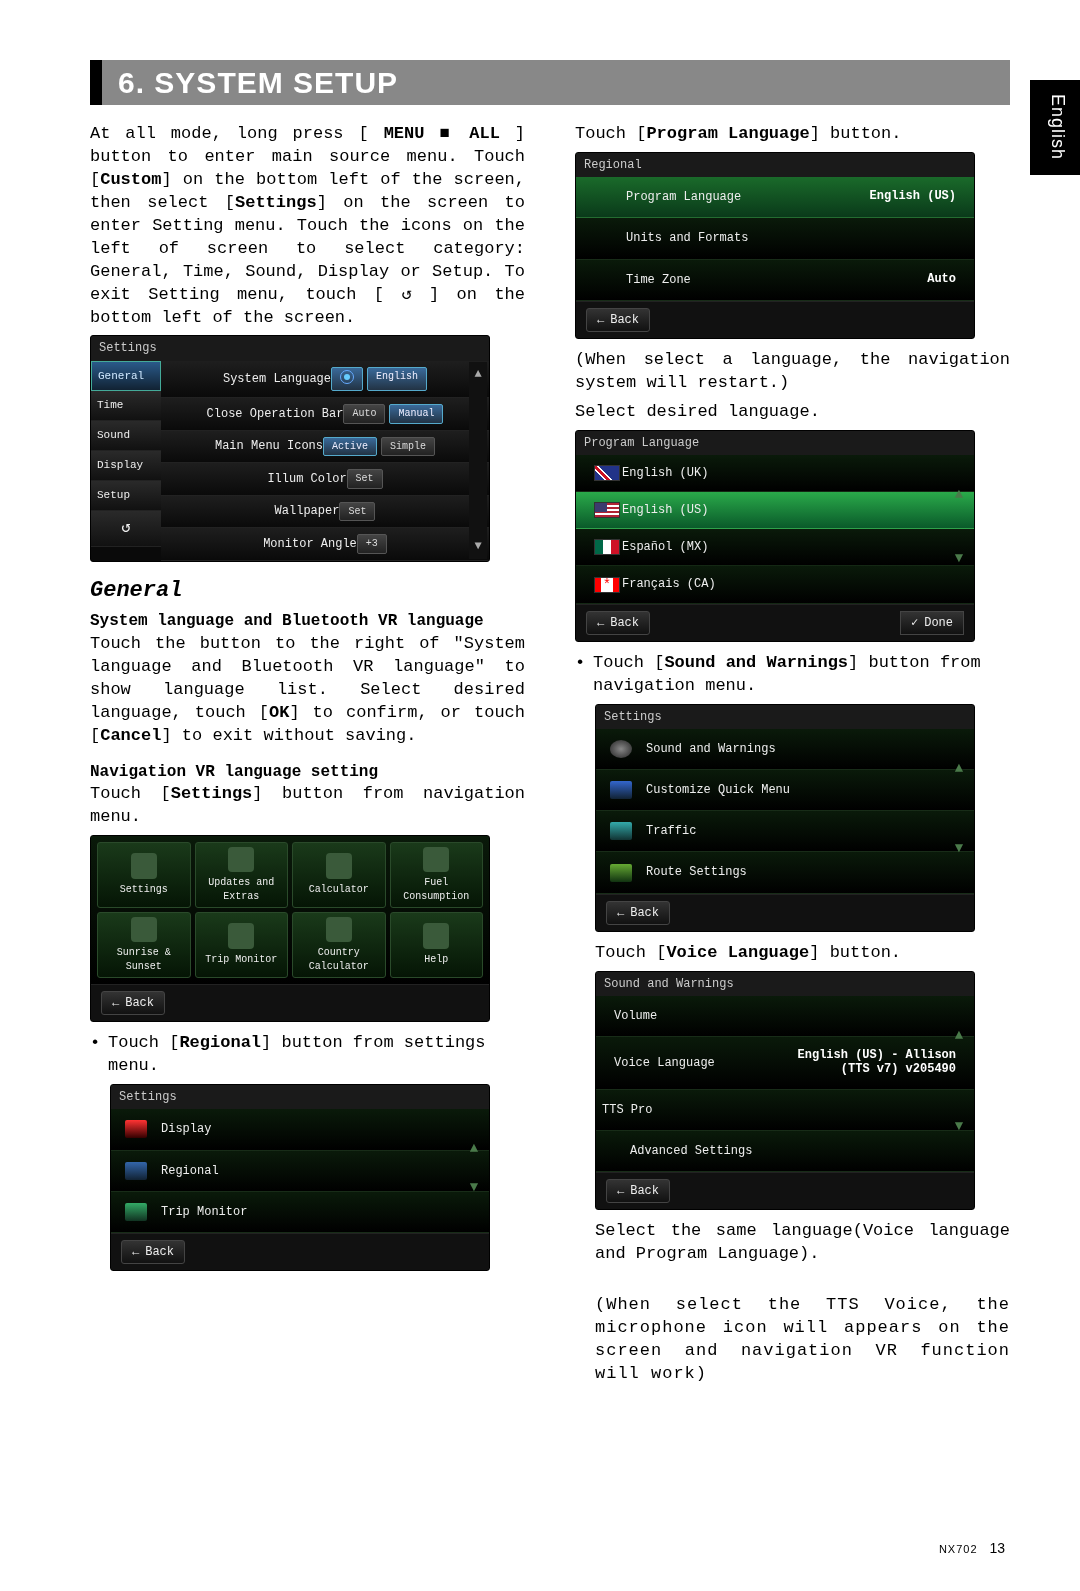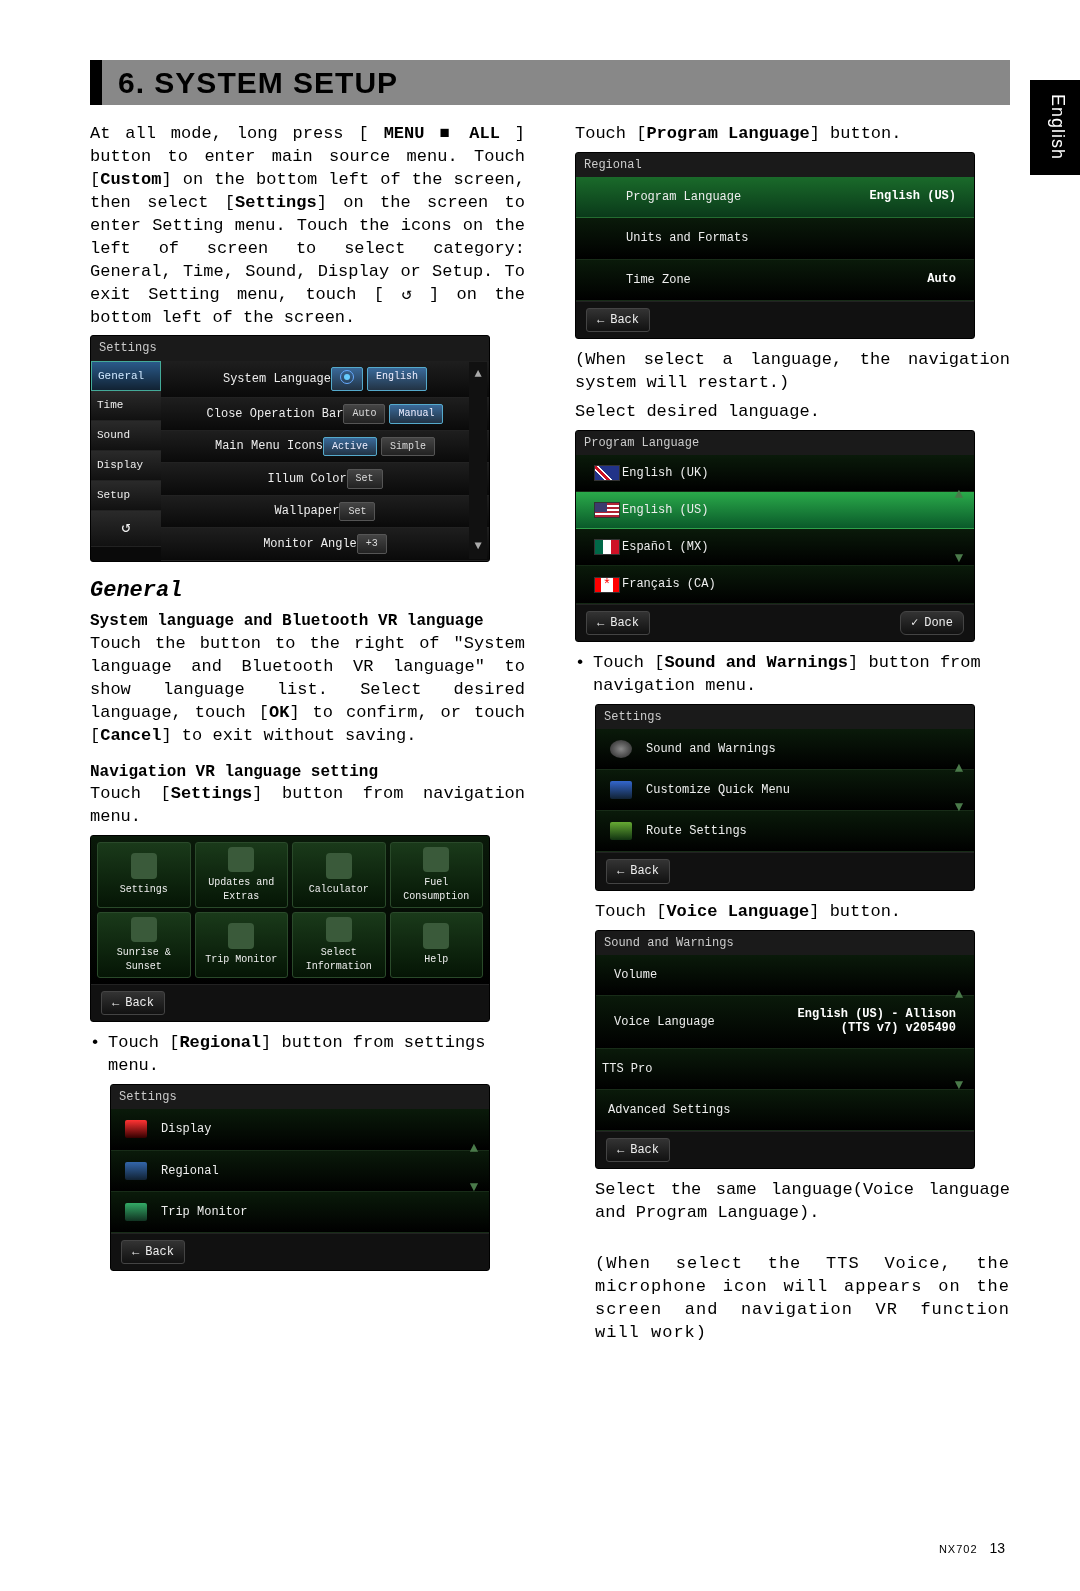--- a/index.html
+++ b/index.html
@@ -1,36 +1,36 @@
 <!DOCTYPE html>
 <html><head>
 <meta charset="utf-8">
 <style>
   * { box-sizing: border-box; margin: 0; padding: 0; }
   body { width: 1080px; height: 1591px; background: #fff; font-family: Arial, Helvetica, sans-serif; position: relative; color: #000; }
   .page { padding: 60px 70px 40px 90px; position: relative; }
   .lang-tab { position: absolute; top: 80px; right: 0; width: 50px; height: 95px; background: #000; color: #fff; writing-mode: vertical-rl; text-align: center; padding: 10px 12px; font-size: 18px; letter-spacing: 1px; }
   .title-bar { background: #888; height: 45px; margin-bottom: 18px; display: flex; align-items: center; }
-  .title-bar span { color: #000000; font-size: 30px; font-weight: bold; letter-spacing: 1px; padding-left: 16px; border-left: 12px solid #000; height: 100%; display: flex; align-items: center; }
+  .title-bar span { color: #ffffff; font-size: 30px; font-weight: bold; letter-spacing: 1px; padding-left: 16px; border-left: 12px solid #000; height: 100%; display: flex; align-items: center; }
   .cols { display: flex; gap: 50px; font-family: Liberation Mono, monospace; }
   .col { flex: 1; font-size: 17px; line-height: 1.35; }
   .col p { margin-bottom: 6px; text-align: justify; }
   .b { font-weight: bold; }
   .section-head { font-style: italic; font-weight: bold; font-size: 22px; margin: 14px 0 4px 0; }
   .sub-head { font-weight: bold; font-size: 16px; margin-top: 6px; }
   .bullet { display: flex; gap: 10px; margin: 6px 0 4px 0; }
   .bullet .dot { width: 8px; flex: 0 0 8px; }
   .bullet .txt { flex: 1; }
 
   
   .screen { background: #000; border: 1px solid #000; border-radius: 3px; margin: 6px 0 10px 0; color: #eee; font-size: 12px; position: relative; overflow: hidden; }
   .screen .hdr { background: #1a1a1a; padding: 4px 8px; font-size: 12px; color: #ccc; }
   .screen .footer-bar { background: #111; padding: 6px 10px; display: flex; justify-content: space-between; align-items: center; border-top: 1px solid #222; }
   .back-btn { background: linear-gradient(#333,#111); border: 1px solid #444; border-radius: 3px; padding: 3px 10px; font-size: 12px; color: #eee; display: inline-flex; align-items: center; gap: 6px; }
-  .done-btn { background: linear-gradient(#333,#111); border: 1px solid #444; border-radius: 6px; padding: 3px 10px; font-size: 12px; color: #eee; display: inline-flex; align-items: center; gap: 6px; }
+  .done-btn { background: linear-gradient(#333,#111); border: 1px solid #444; border-radius: 0; padding: 3px 10px; font-size: 12px; color: #eee; display: inline-flex; align-items: center; gap: 6px; }
   .arrow-l::before { content: "←"; font-weight: bold; }
   .check::before { content: "✓"; font-weight: bold; }
 
   
   .s1 { width: 400px; }
   .s1 .body { display: flex; background: #0a0a0a; }
   .s1 .tabs { width: 70px; display: flex; flex-direction: column; }
   .s1 .tab { padding: 7px 6px; font-size: 11px; border-bottom: 1px solid #222; background: linear-gradient(#2a2a2a,#111); }
   .s1 .tab.active { background: linear-gradient(#2a5a8a,#123); color: #cfe8ff; border: 1px solid #4a9; }
   .s1 .ret { text-align: center; font-size: 16px; }
@@ -178,21 +178,21 @@
           <div class="cell">
               <div class="gi"></div>
               <span>Sunrise &amp; Sunset</span>
             </div>
           <div class="cell">
               <div class="gi"></div>
               <span>Trip Monitor</span>
             </div>
           <div class="cell">
               <div class="gi"></div>
-              <span>Select Information</span>
+              <span>Country Calculator</span>
             </div>
           <div class="cell">
               <div class="gi"></div>
               <span>Help</span>
             </div>
         </div>
         <div class="footer-bar">
             <span class="back-btn arrow-l">
               <span>Back</span>
             </span>
@@ -310,20 +310,24 @@
         <div style="position:relative;">
           <div class="nav-row">
               <span class="ico" style="background:radial-gradient(#888,#222);border-radius:50%;"></span>
               <span>Sound and Warnings</span>
             </div>
           <div class="nav-row">
               <span class="ico" style="background:linear-gradient(#36c,#123);border-radius:2px;"></span>
               <span>Customize Quick Menu</span>
             </div>
           <div class="nav-row">
+              <span class="ico" style="background:linear-gradient(#3aa,#133);border-radius:2px;"></span>
+              <span>Traffic</span>
+            </div>
+          <div class="nav-row">
               <span class="ico" style="background:linear-gradient(#6a3,#131);border-radius:2px;"></span>
               <span>Route Settings</span>
             </div>
           <div class="side-arrows">
               <span>▲</span>
               <span>▼</span>
             </div>
         </div>
         <div class="footer-bar">
             <span class="back-btn arrow-l">
@@ -345,21 +349,21 @@
               <span class="val"></span>
             </div>
           <div class="nav-row" style="padding-left:18px">
               <span>Voice Language</span>
               <span class="val" style="max-width:180px">English (US) - Allison (TTS v7) v205490</span>
             </div>
           <div class="nav-row" style="padding-left:6px">
               <span>TTS Pro</span>
               <span class="val"></span>
             </div>
-          <div class="nav-row" style="padding-left:12px">
+          <div class="nav-row" style="padding-left:34px">
               <span>Advanced Settings</span>
               <span class="val"></span>
             </div>
           <div class="side-arrows">
               <span>▲</span>
               <span>▼</span>
             </div>
         </div>
         <div class="footer-bar">
             <span class="back-btn arrow-l">

